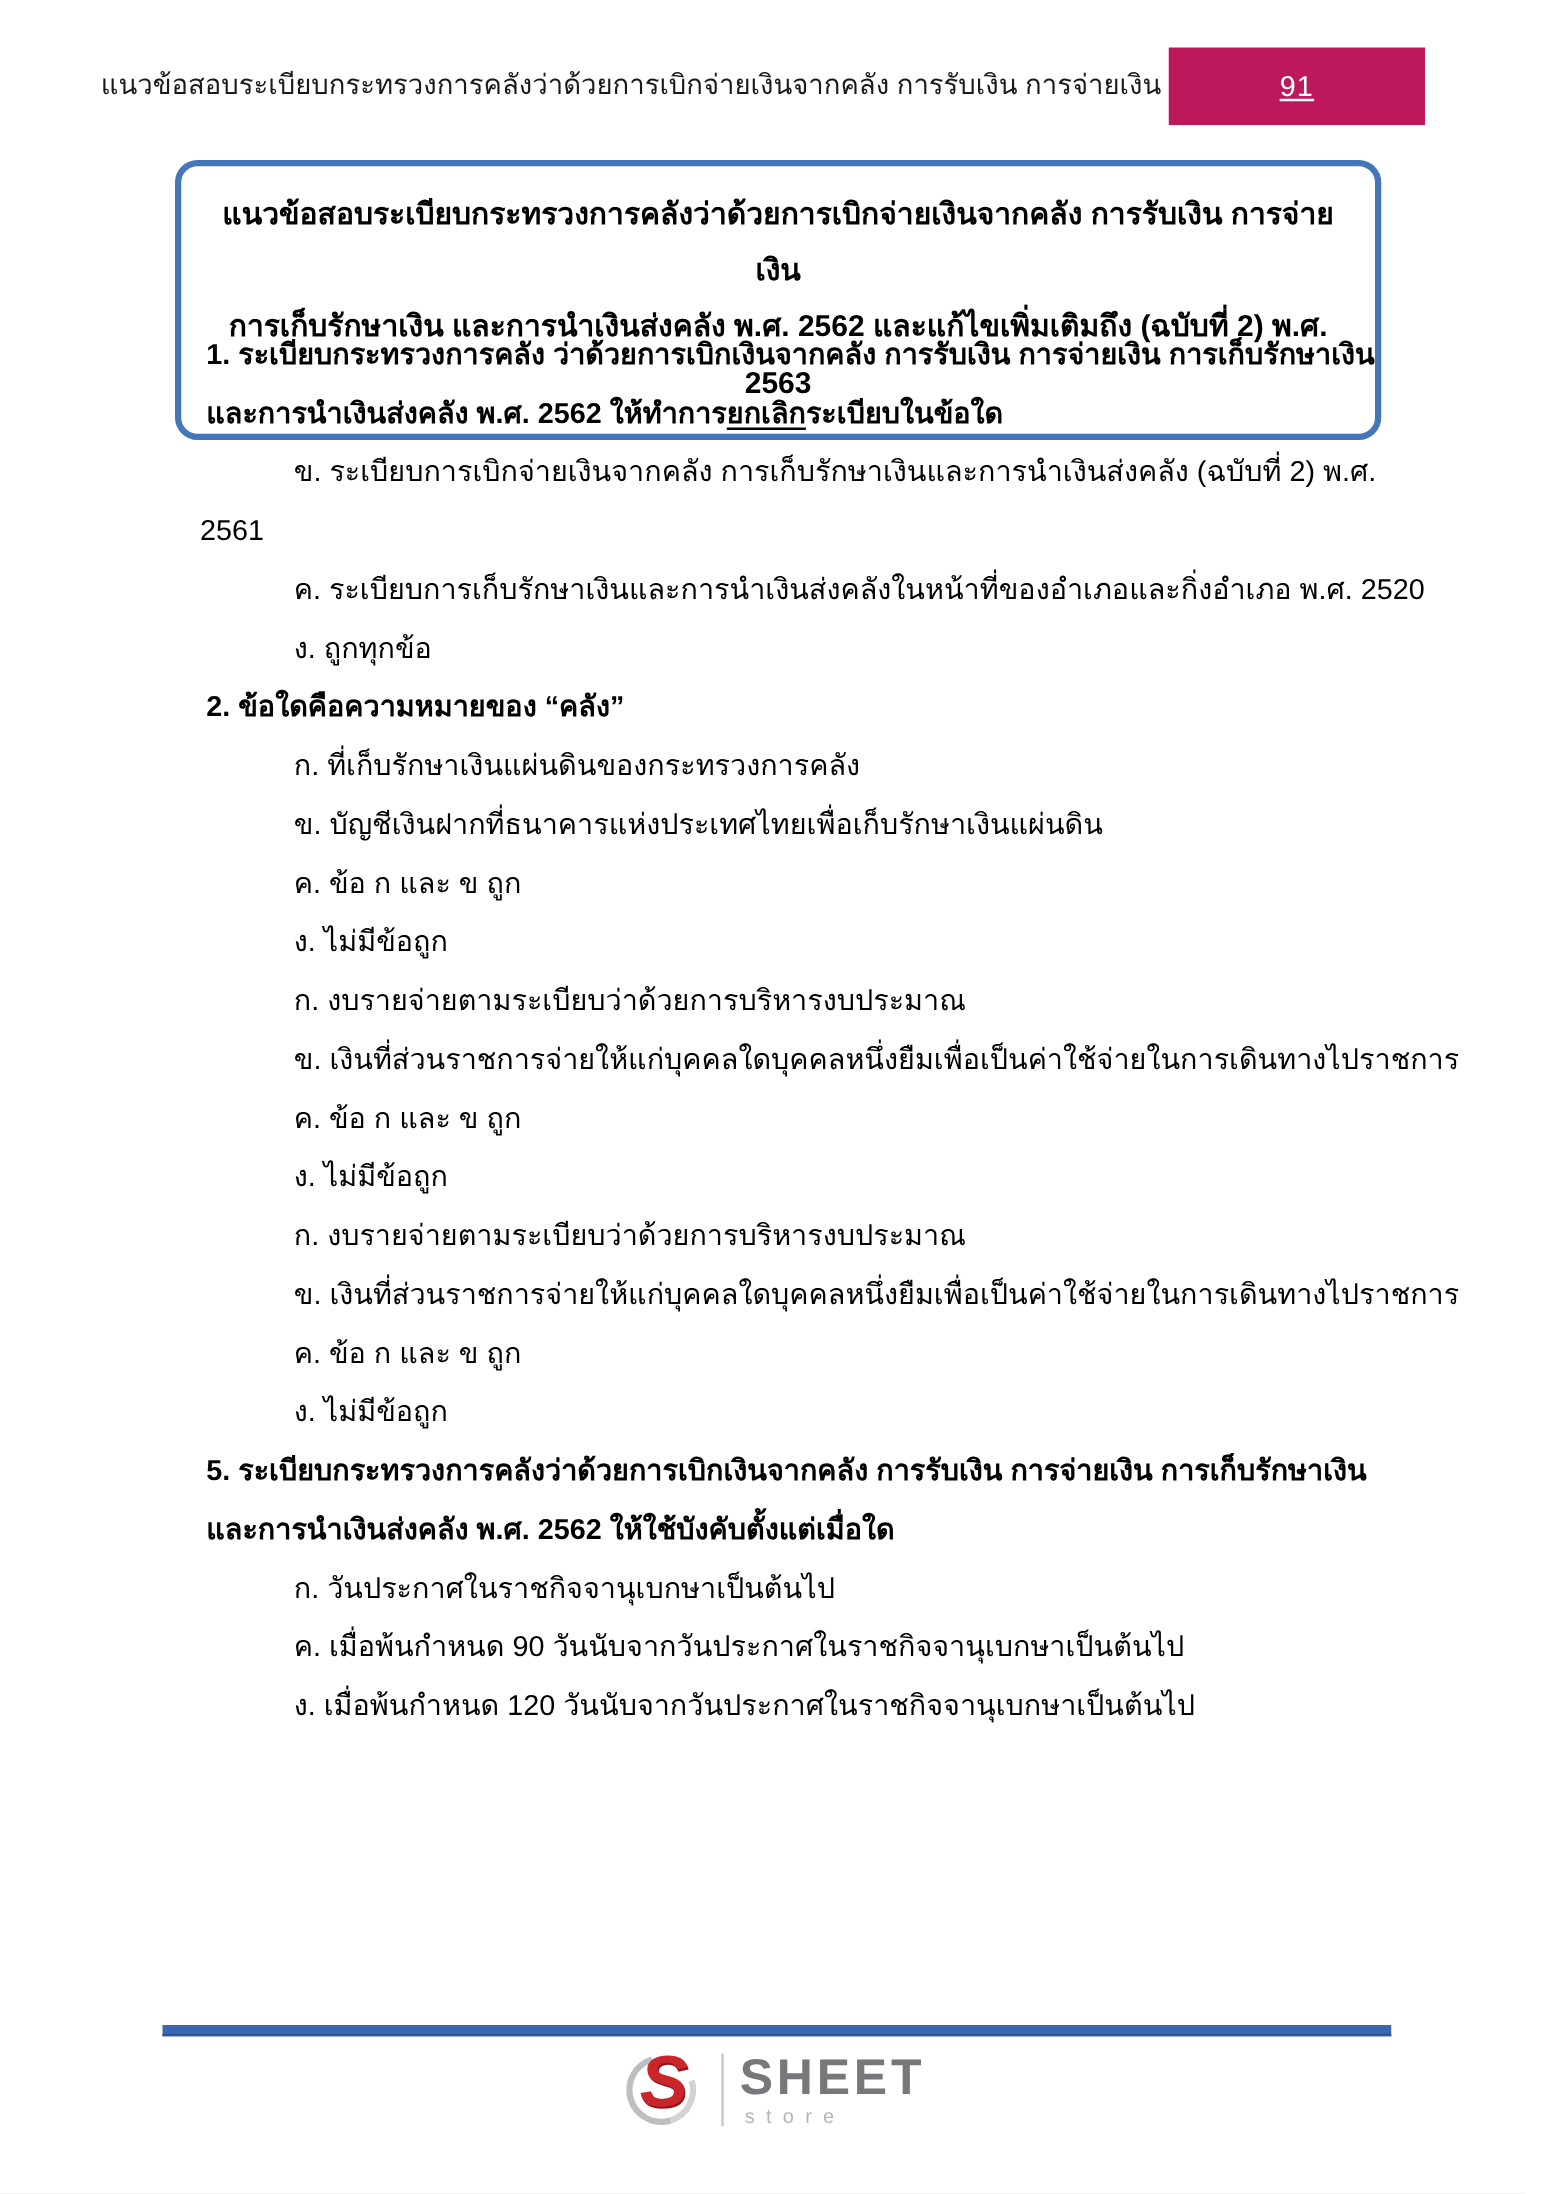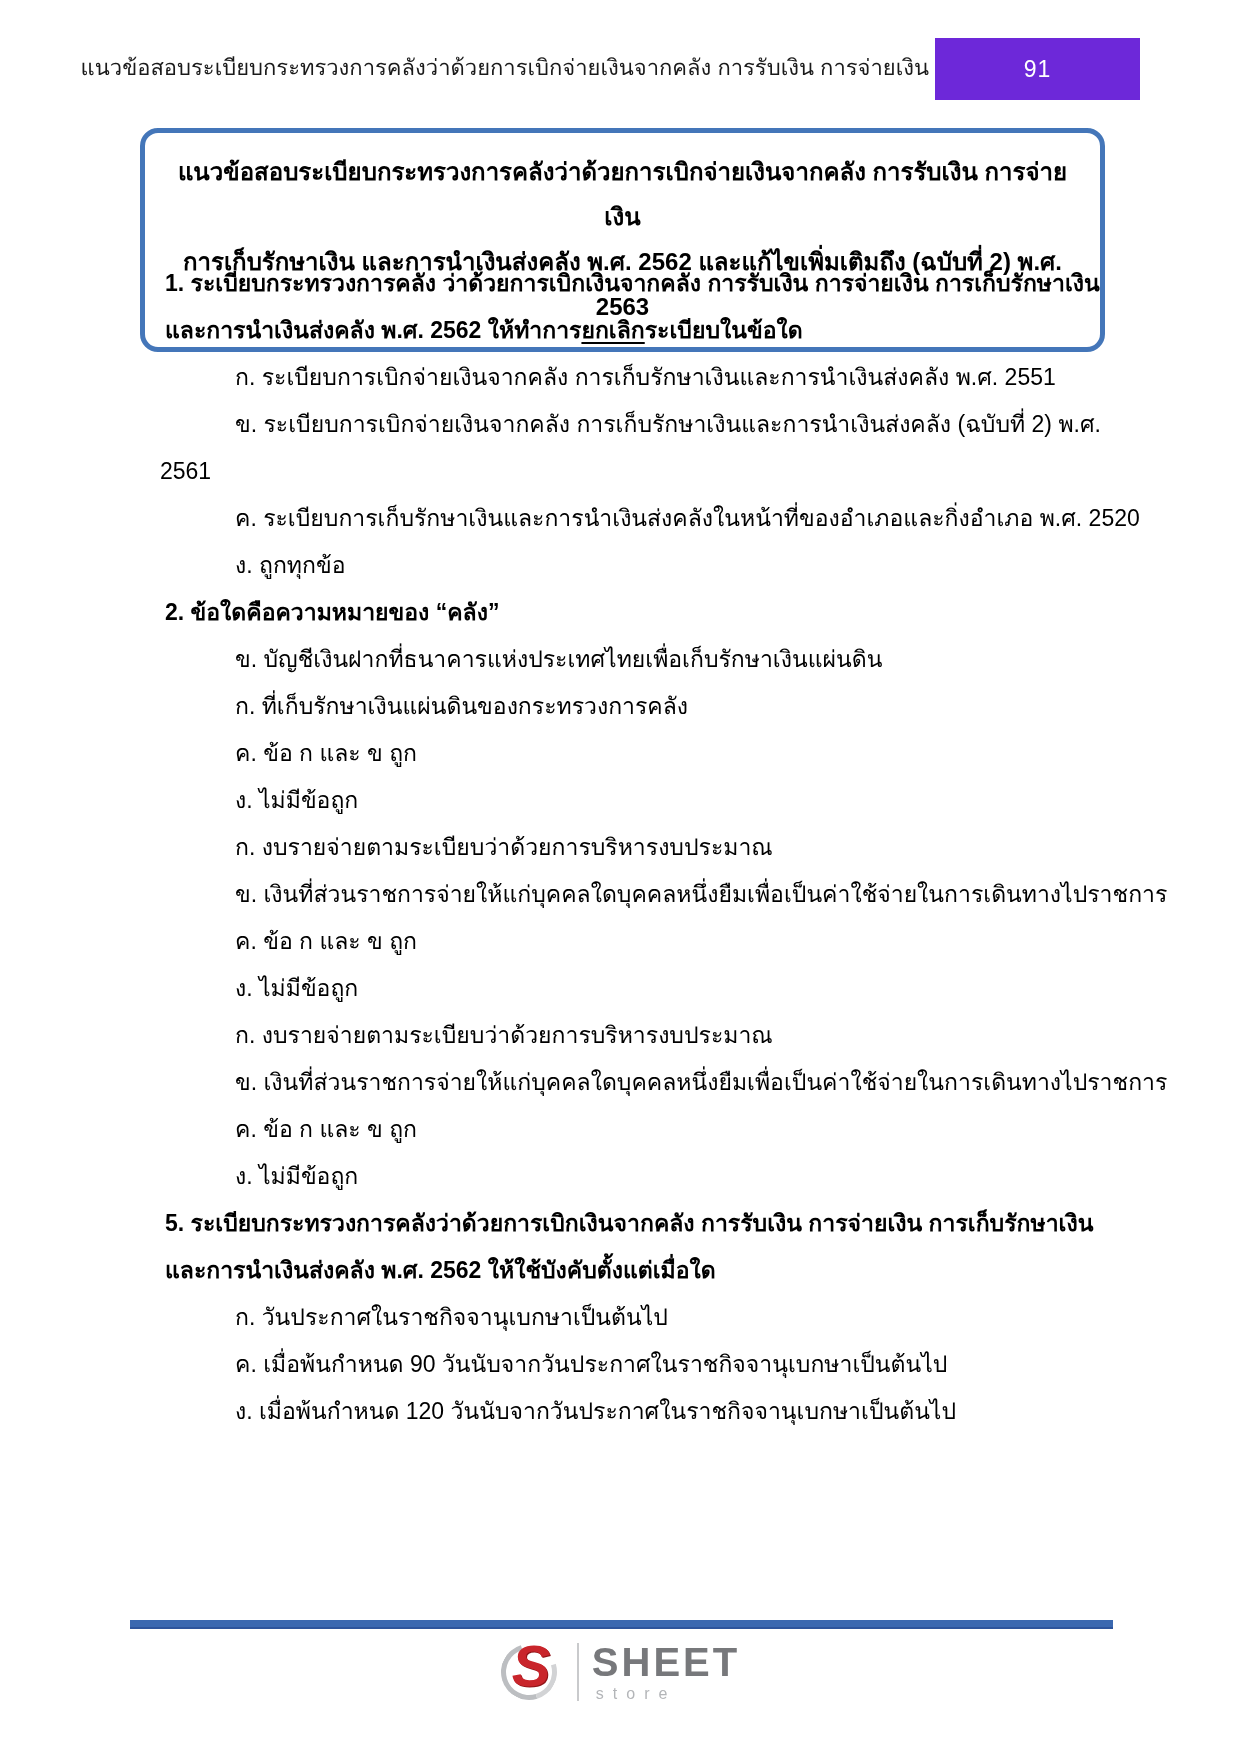--- a/index.html
+++ b/index.html
@@ -9,23 +9,23 @@
     background:#ffffff; overflow:hidden;
     font-family:"Liberation Sans", sans-serif; color:#111;
   }
   
   .header {
     position:absolute; top:38px; left:130px; width:1010px; height:62px;
     display:flex; align-items:center; justify-content:flex-end; gap:6px;
   }
   .header-title { font-size:22px; color:#1a1a1a; white-space:nowrap; padding-bottom:4px; }
   .page-number-box {
-    width:205px; height:62px; flex:0 0 auto; background:#6d28d9; color:#ffffff;
+    width:205px; height:62px; flex:0 0 auto; background:#be185d; color:#ffffff;
     display:flex; align-items:center; justify-content:center;
-    font-size:23px; letter-spacing:1px;
+    font-size:23px; letter-spacing:1px;text-decoration:underline;
   }
   
   .title-box {
     position:absolute; top:128px; left:140px; width:965px;
     border:5px solid #4476b9; border-radius:18px;
     padding:16px 24px 18px; text-align:center;
     font-weight:bold; font-size:24px; line-height:45px; color:#000;
     background:#ffffff;
   }
   
@@ -84,29 +84,28 @@
 
   <div class="title-box">
     <div>แนวข้อสอบระเบียบกระทรวงการคลังว่าด้วยการเบิกจ่ายเงินจากคลัง การรับเงิน การจ่ายเงิน</div>
     <div>การเก็บรักษาเงิน และการนำเงินส่งคลัง พ.ศ. 2562 และแก้ไขเพิ่มเติมถึง (ฉบับที่ 2) พ.ศ. 2563</div>
   </div>
 
   <div class="body-text">
 
     <div class="line q-title">1. ระเบียบกระทรวงการคลัง ว่าด้วยการเบิกเงินจากคลัง การรับเงิน การจ่ายเงิน การเก็บรักษาเงิน</div>
     <div class="line q-title"><span>และการนำเงินส่งคลัง พ.ศ. 2562 ให้ทำการ</span><span class="u">ยกเลิก</span><span>ระเบียบในข้อใด</span></div>
-    <div class="line option">ก. ระเบียบการเบิกจ่ายเงินจากคลัง การเก็บรักษาเงินและการนำเงินส่งคลัง พ.ศ. 2551</div>
     <div class="line option">ข. ระเบียบการเบิกจ่ายเงินจากคลัง การเก็บรักษาเงินและการนำเงินส่งคลัง (ฉบับที่ 2) พ.ศ.</div>
     <div class="line wrap-line">2561</div>
     <div class="line option">ค. ระเบียบการเก็บรักษาเงินและการนำเงินส่งคลังในหน้าที่ของอำเภอและกิ่งอำเภอ พ.ศ. 2520</div>
     <div class="line option">ง. ถูกทุกข้อ</div>
 
     <div class="line q-title">2. ข้อใดคือความหมายของ “คลัง”</div>
+    <div class="line option">ก. ที่เก็บรักษาเงินแผ่นดินของกระทรวงการคลัง</div>
     <div class="line option">ข. บัญชีเงินฝากที่ธนาคารแห่งประเทศไทยเพื่อเก็บรักษาเงินแผ่นดิน</div>
-    <div class="line option">ก. ที่เก็บรักษาเงินแผ่นดินของกระทรวงการคลัง</div>
     <div class="line option">ค. ข้อ ก และ ข ถูก</div>
     <div class="line option">ง. ไม่มีข้อถูก</div>
 
     <div class="line option">ก. งบรายจ่ายตามระเบียบว่าด้วยการบริหารงบประมาณ</div>
     <div class="line option">ข. เงินที่ส่วนราชการจ่ายให้แก่บุคคลใดบุคคลหนึ่งยืมเพื่อเป็นค่าใช้จ่ายในการเดินทางไปราชการ</div>
     <div class="line option">ค. ข้อ ก และ ข ถูก</div>
     <div class="line option">ง. ไม่มีข้อถูก</div>
 
     <div class="line option">ก. งบรายจ่ายตามระเบียบว่าด้วยการบริหารงบประมาณ</div>
     <div class="line option">ข. เงินที่ส่วนราชการจ่ายให้แก่บุคคลใดบุคคลหนึ่งยืมเพื่อเป็นค่าใช้จ่ายในการเดินทางไปราชการ</div>

